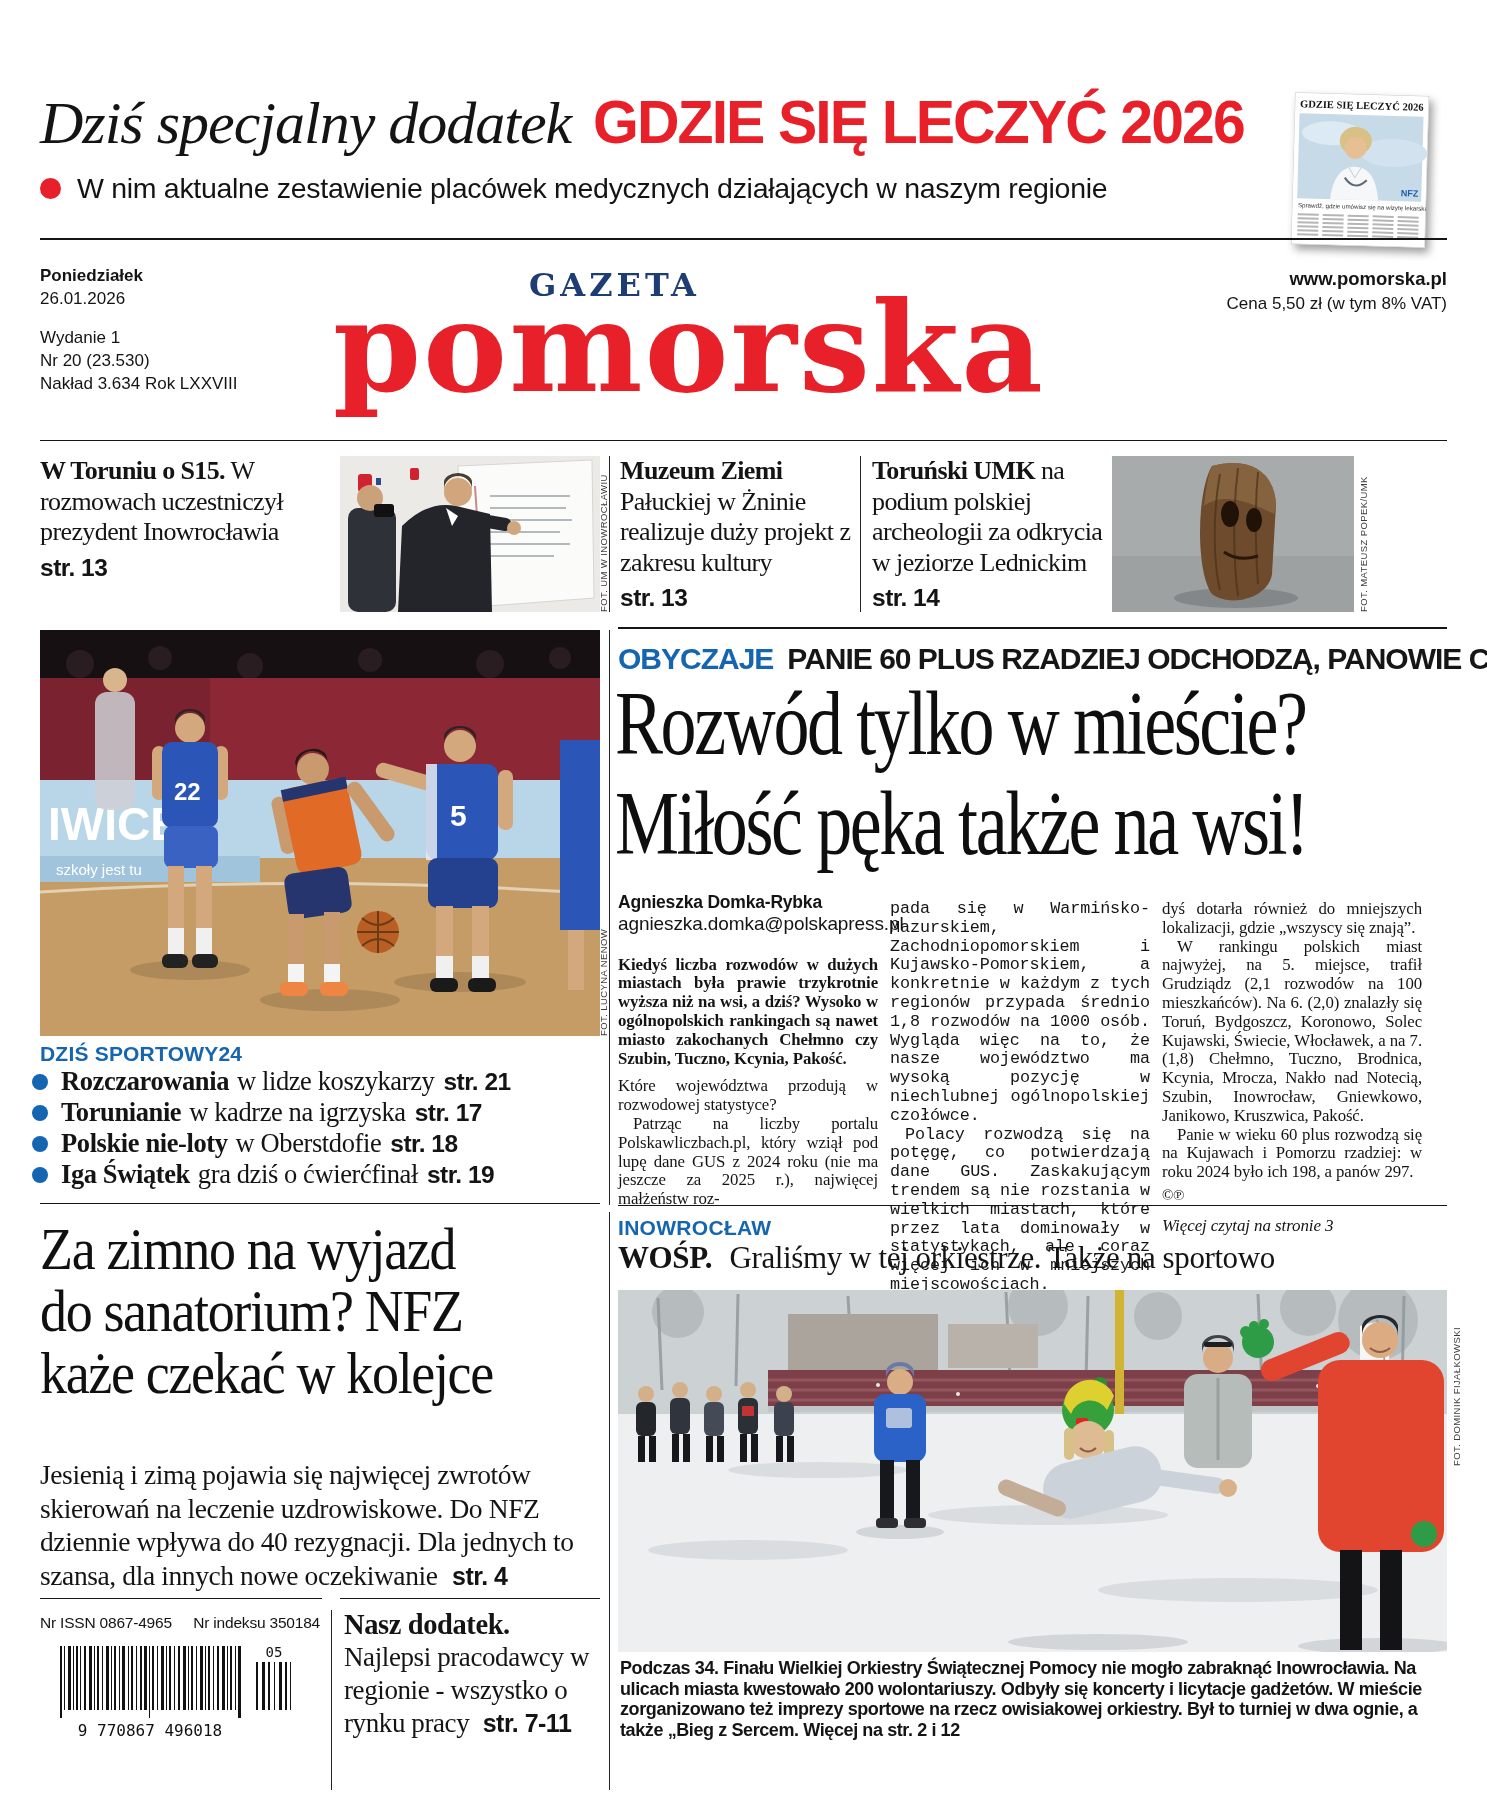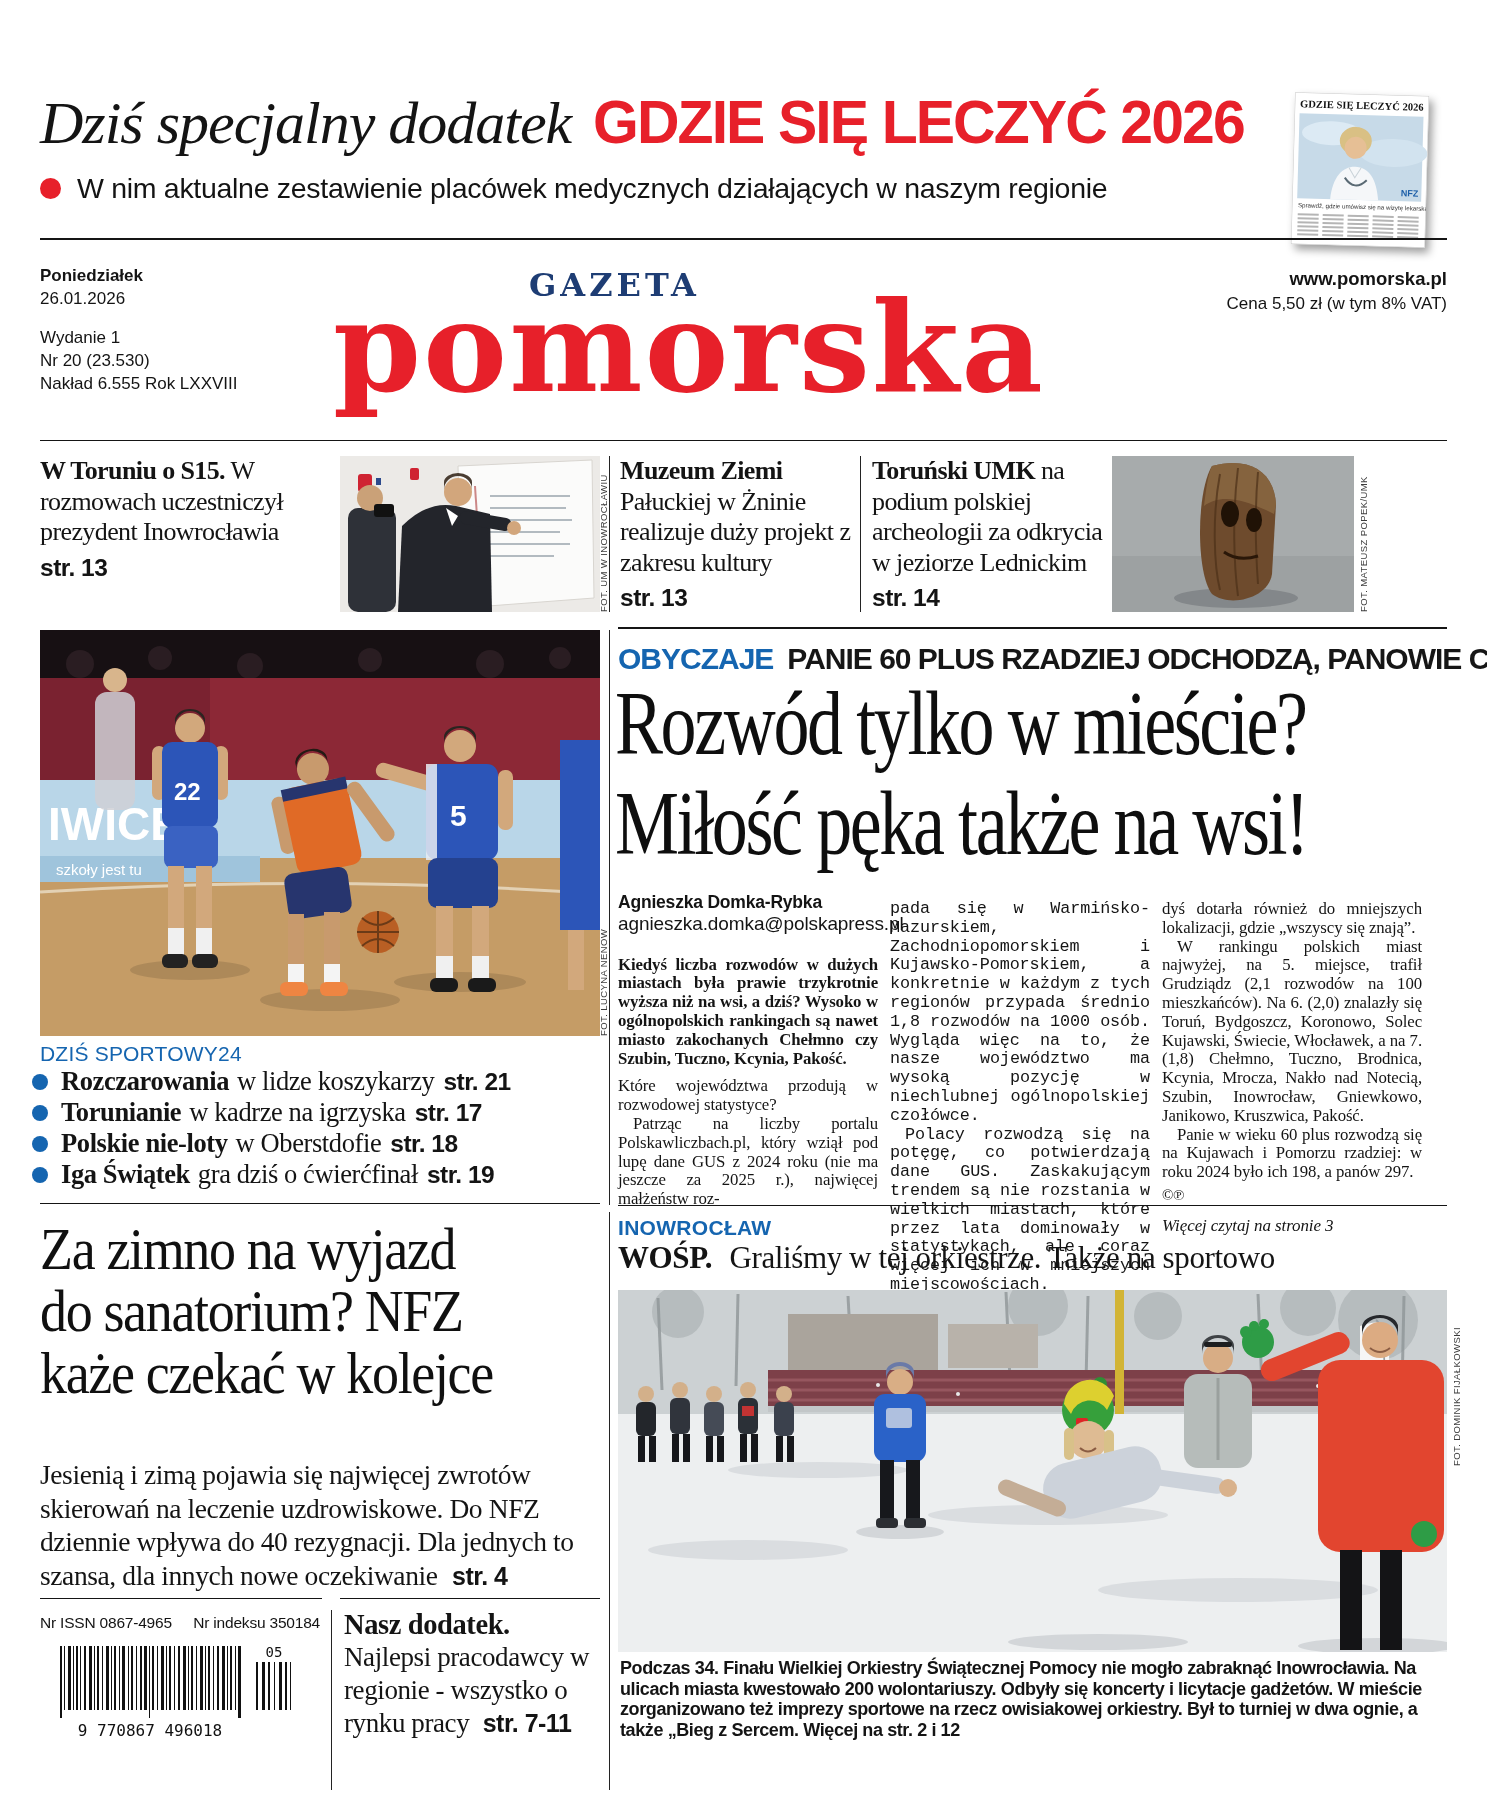--- a/index.html
+++ b/index.html
@@ -27,21 +27,21 @@
   .pomorska{position:absolute;left:0;top:26px;color:#e7202a;font-family:"DejaVu Serif",serif;font-weight:bold;font-size:126px;line-height:110px;letter-spacing:2px;}
   .mast-right{right:40px;top:266px;text-align:right;line-height:25px;}
   .mast-site{font-weight:bold;font-size:18.5px;}
   .mast-price{font-size:17px;}
   
   .brief{font-family:"Liberation Serif",serif;font-size:26px;line-height:30.5px;letter-spacing:-.6px;}
   .brief .lead{font-weight:bold;}
   .pageref{font-family:"Liberation Sans",sans-serif;font-weight:bold;letter-spacing:-.5px;}
   .brief .pageref{display:block;font-size:24.5px;margin-top:5px;}
   
-  .sports-head{left:40px;top:1042px;color:#1565b0;font-weight:normal;font-size:21px;letter-spacing:.2px;}
+  .sports-head{left:40px;top:1042px;color:#1565b0;font-weight:bold;font-size:21px;letter-spacing:.2px;}
   .bullets{left:32px;top:1066px;width:565px;font-family:"Liberation Serif",serif;font-size:26.5px;line-height:31px;letter-spacing:-.4px;}
   .bullets .row{white-space:nowrap;}
   .bdot{display:inline-block;width:16px;height:16px;border-radius:50%;background:#1565b0;margin-right:13px;}
   .bullets .bb{font-weight:bold;margin-right:8px;}
   .bullets .bt{margin-right:9px;}
   .bullets .pageref{font-size:24.5px;}
   
   .sanat-line{position:absolute;left:40px;font-family:"Liberation Serif",serif;font-size:60px;line-height:62px;
               letter-spacing:-1.5px;transform:scaleX(.9);transform-origin:left top;white-space:nowrap;color:#101010;}
   .sanat-body{left:40px;top:1458px;width:566px;font-family:"Liberation Serif",serif;font-size:27.5px;line-height:33.5px;letter-spacing:-.4px;}
@@ -137,21 +137,21 @@
   </div>
 
   <div class="hr" style="left:40px;top:238px;width:1407px;height:2px;"></div>
 
   <div class="abs mast-info">
     <div class="b">Poniedziałek</div>
     <div>26.01.2026</div>
     <div class="sp"></div>
     <div>Wydanie 1</div>
     <div>Nr 20 (23.530)</div>
-    <div>Nakład 6.555 Rok LXXVIII</div>
+    <div>Nakład 3.634 Rok LXXVIII</div>
   </div>
 
   <div class="abs logo" style="height:170px;">
     <div class="gazeta">GAZETA</div>
     <div class="pomorska">pomorska</div>
   </div>
 
   <div class="abs mast-right">
     <div class="mast-site">www.pomorska.pl</div>
     <div class="mast-price">Cena 5,50 zł (w tym 8% VAT)</div>

